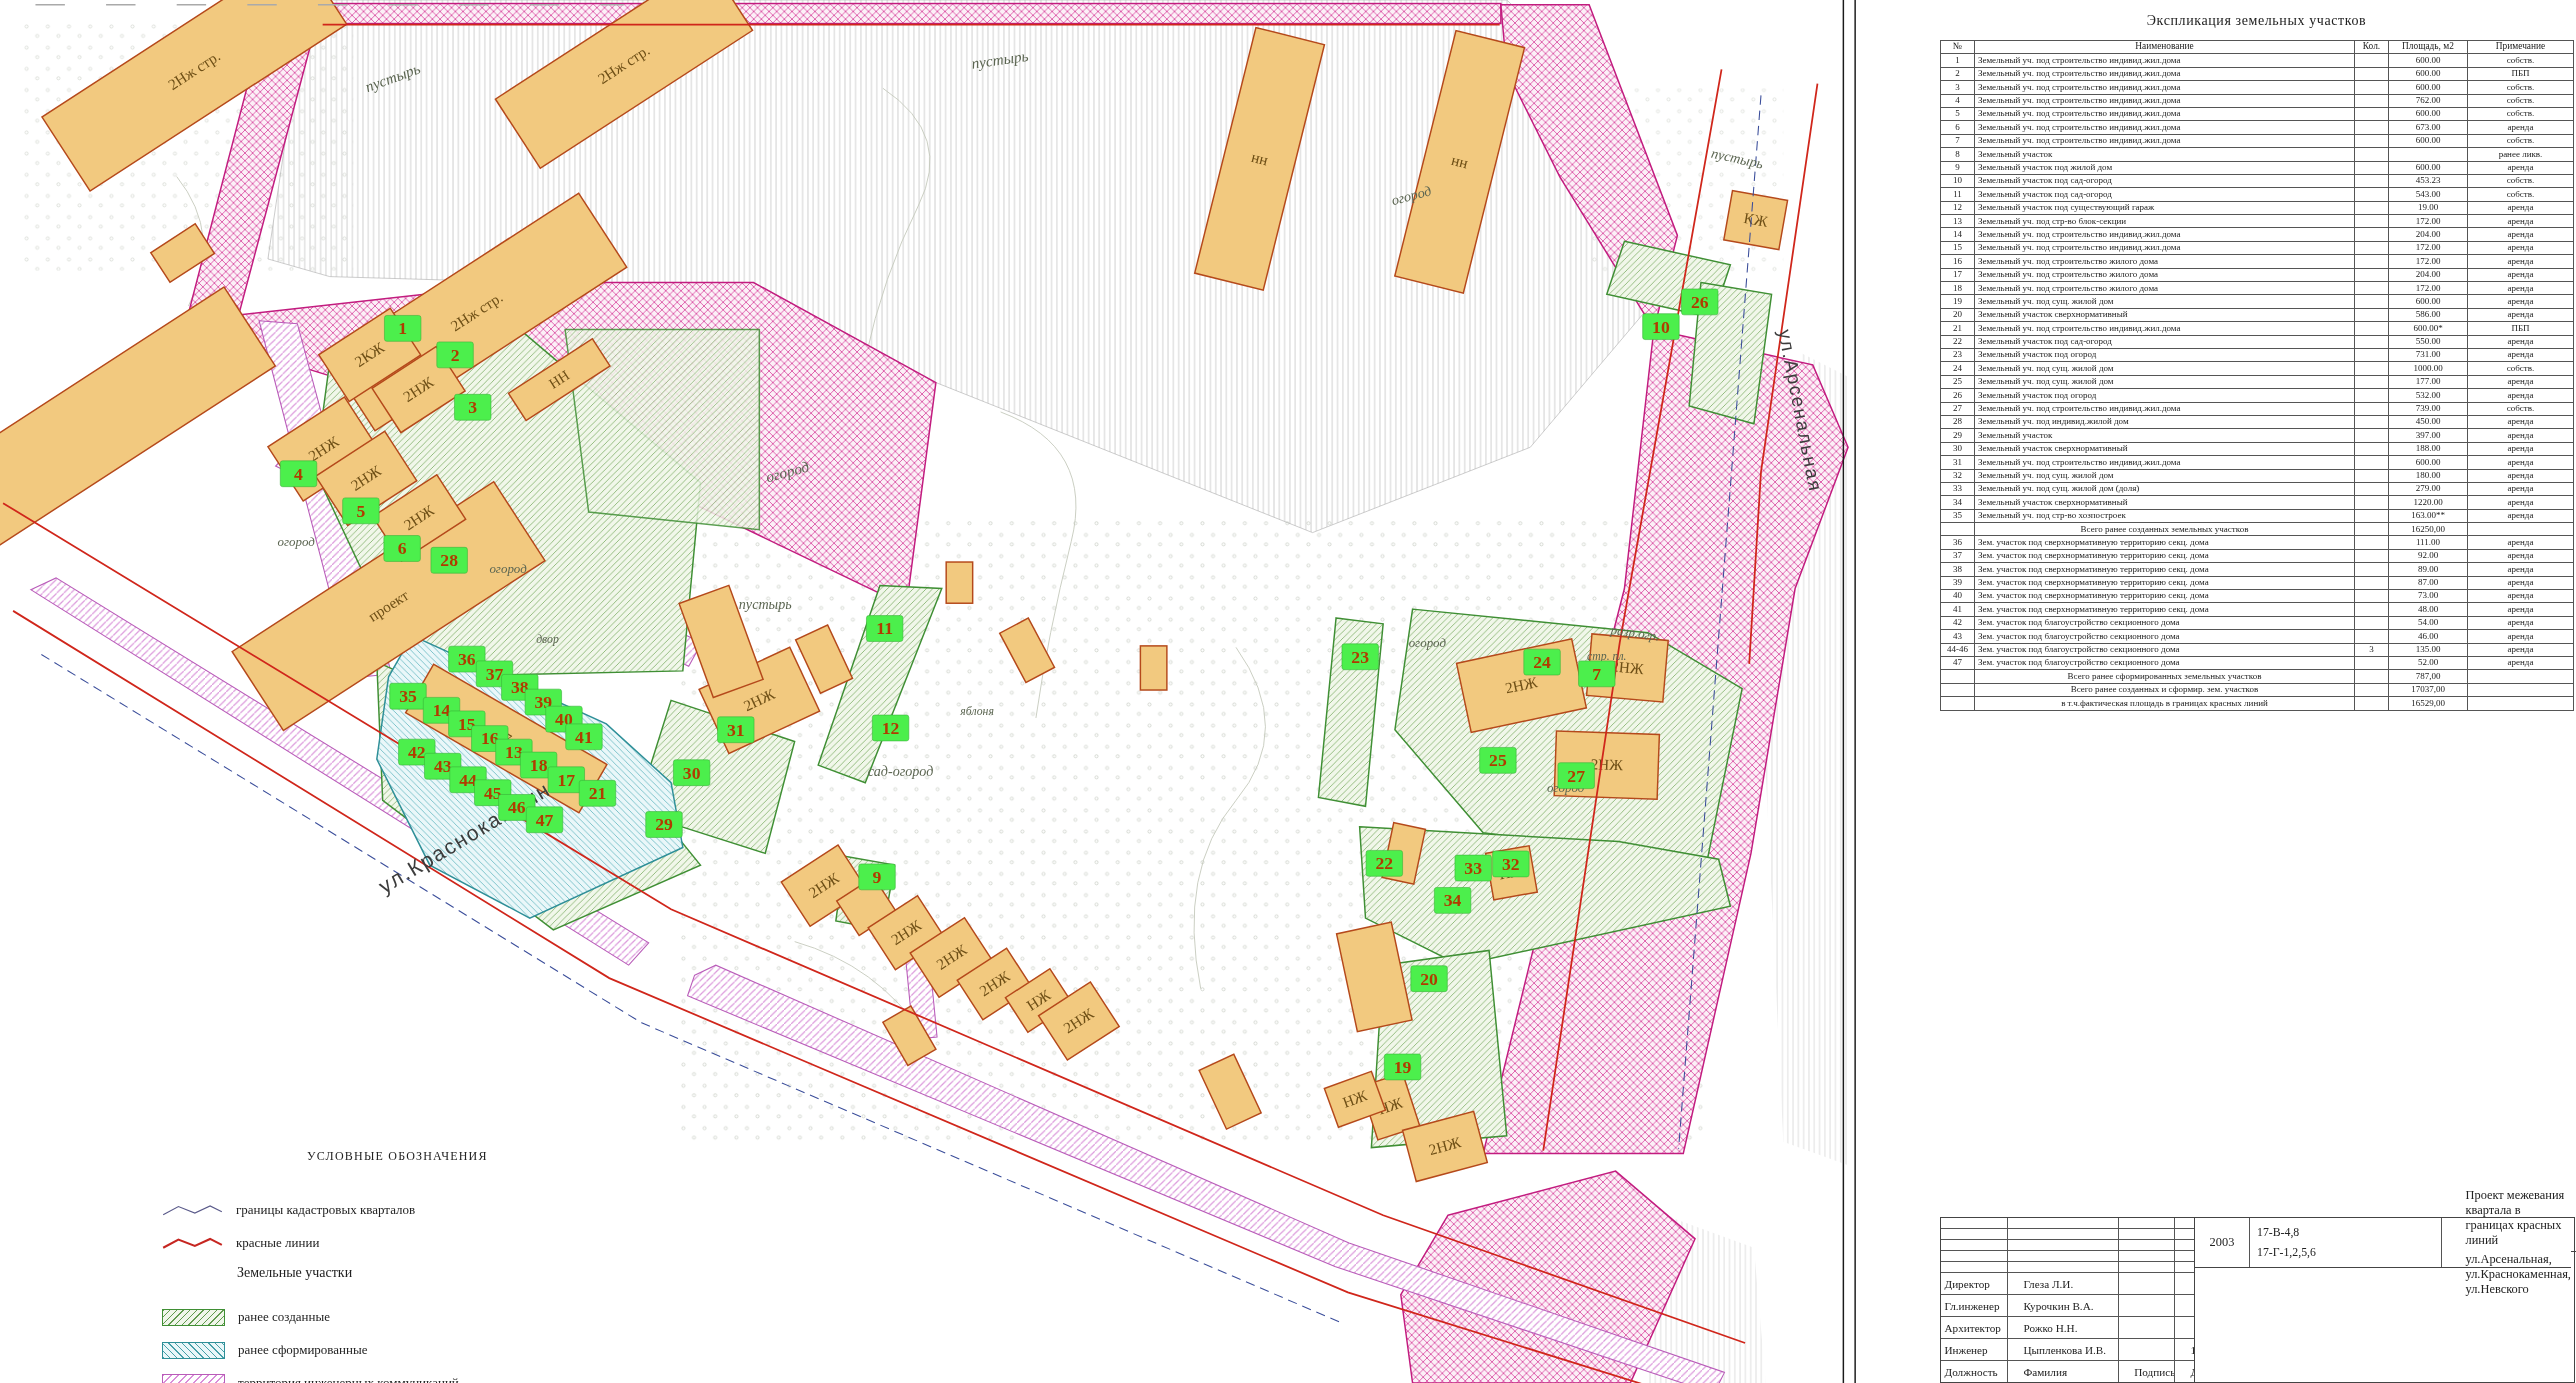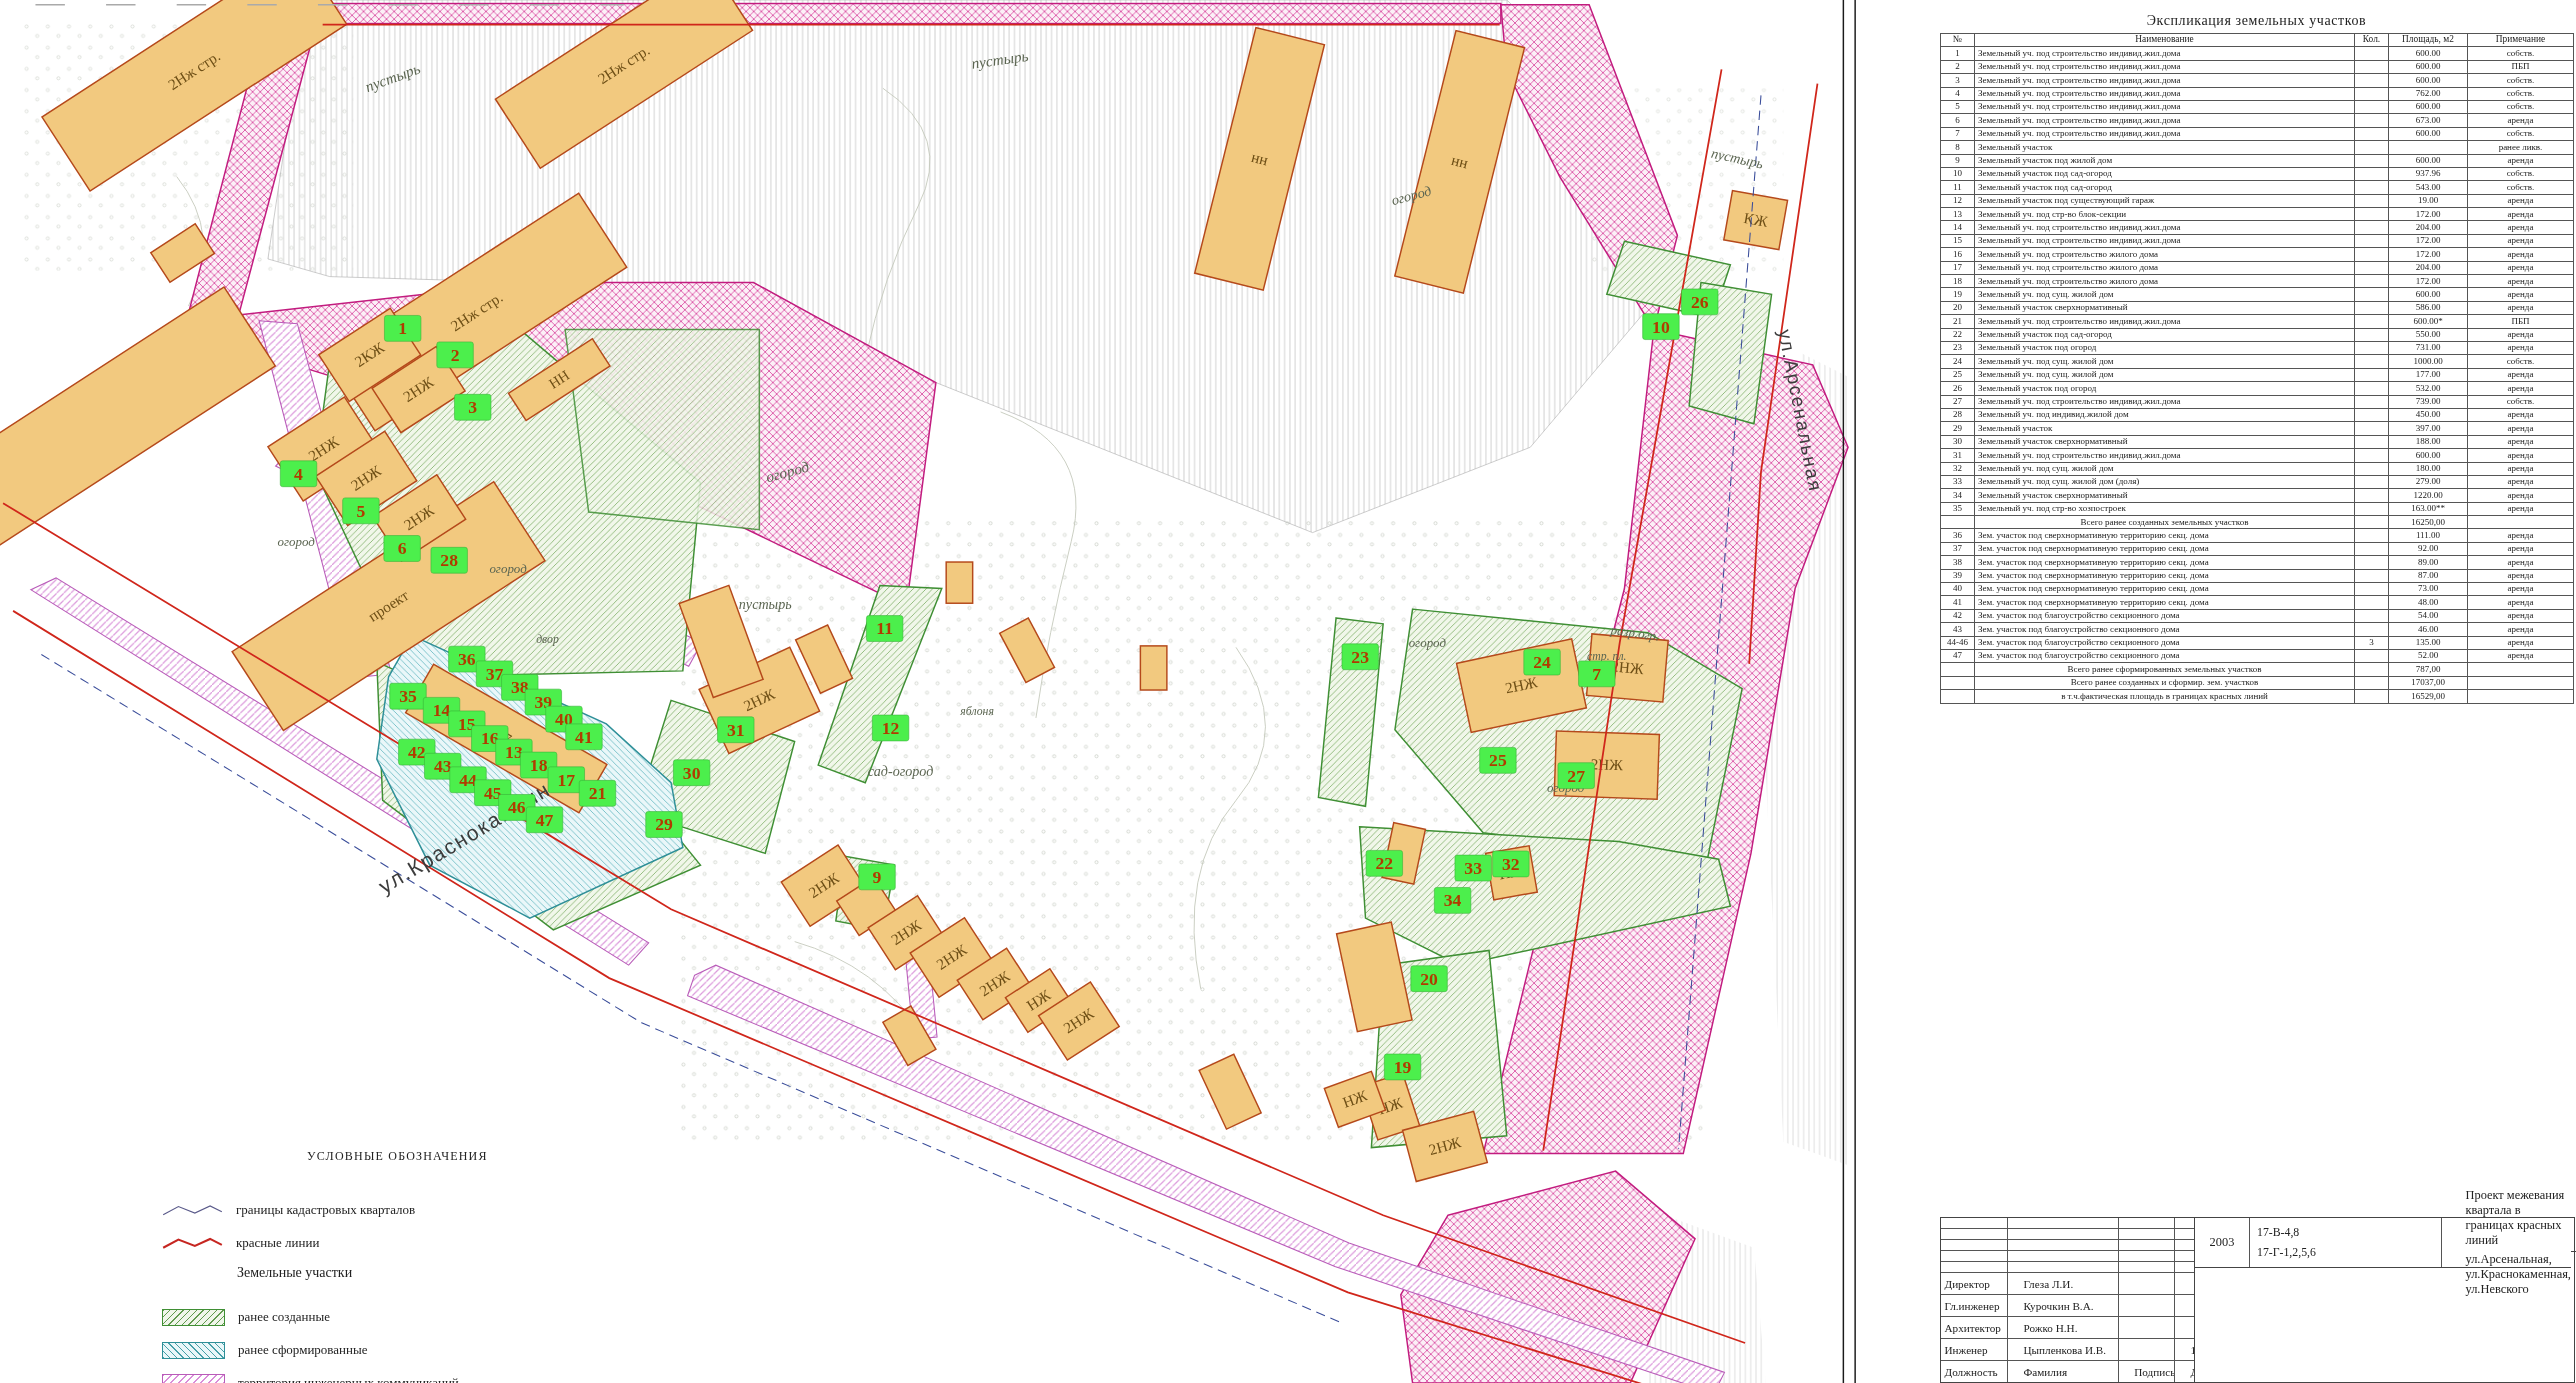--- a/index.html
+++ b/index.html
@@ -1,20 +1,20 @@
 <!DOCTYPE html>
 <html style="font-size:9.4px"><head>
 <meta charset="utf-8">
 <style>
   html,body{margin:0;padding:0;background:#fff;}
   #sheet{position:relative;width:2576px;height:1383px;background:#ffffff;overflow:hidden;
          font-family:"Liberation Serif", serif;color:#222;}
   
   #expl{position:absolute;left:1940px;top:13px;width:633px;}
-  #expl .tbl-title{text-align:center;font-size:14px;margin-bottom:4px;letter-spacing:0.6px;}
+  #expl .tbl-title{text-align:center;font-size:14px;margin-bottom:11px;letter-spacing:0.6px;}
   table.map-table{border-collapse:collapse;width:100%;font-size:9px;line-height:1.05;table-layout:fixed;}
   table.map-table th, table.map-table td{border:0.6px solid #555;padding:0 2.9px;height:12.4px;
       white-space:nowrap;overflow:hidden;font-weight:normal;}
   table.map-table th{text-align:center;font-size:9.4px;}
   td.c{text-align:center;}
   td.num{text-align:left;padding-left:4.7px;}
   tr.sumrow td.name{text-align:center;}
   
   #legend{position:absolute;left:162px;top:1149px;width:530px;font-size:13px;}
   #legend .lg-title{margin-left:145px;font-size:12px;letter-spacing:1.2px;margin-bottom:35px;}
@@ -597,21 +597,21 @@
             <td class="c">9</td>
             <td class="num name">Земельный участок под жилой дом</td>
             <td class="c"></td>
             <td class="c">600.00</td>
             <td class="c">аренда</td>
           </tr>
           <tr>
             <td class="c">10</td>
             <td class="num name">Земельный участок под сад-огород</td>
             <td class="c"></td>
-            <td class="c">937.96</td>
+            <td class="c">453.23</td>
             <td class="c">собств.</td>
           </tr>
           <tr>
             <td class="c">11</td>
             <td class="num name">Земельный участок под сад-огород</td>
             <td class="c"></td>
             <td class="c">543.00</td>
             <td class="c">собств.</td>
           </tr>
           <tr>

